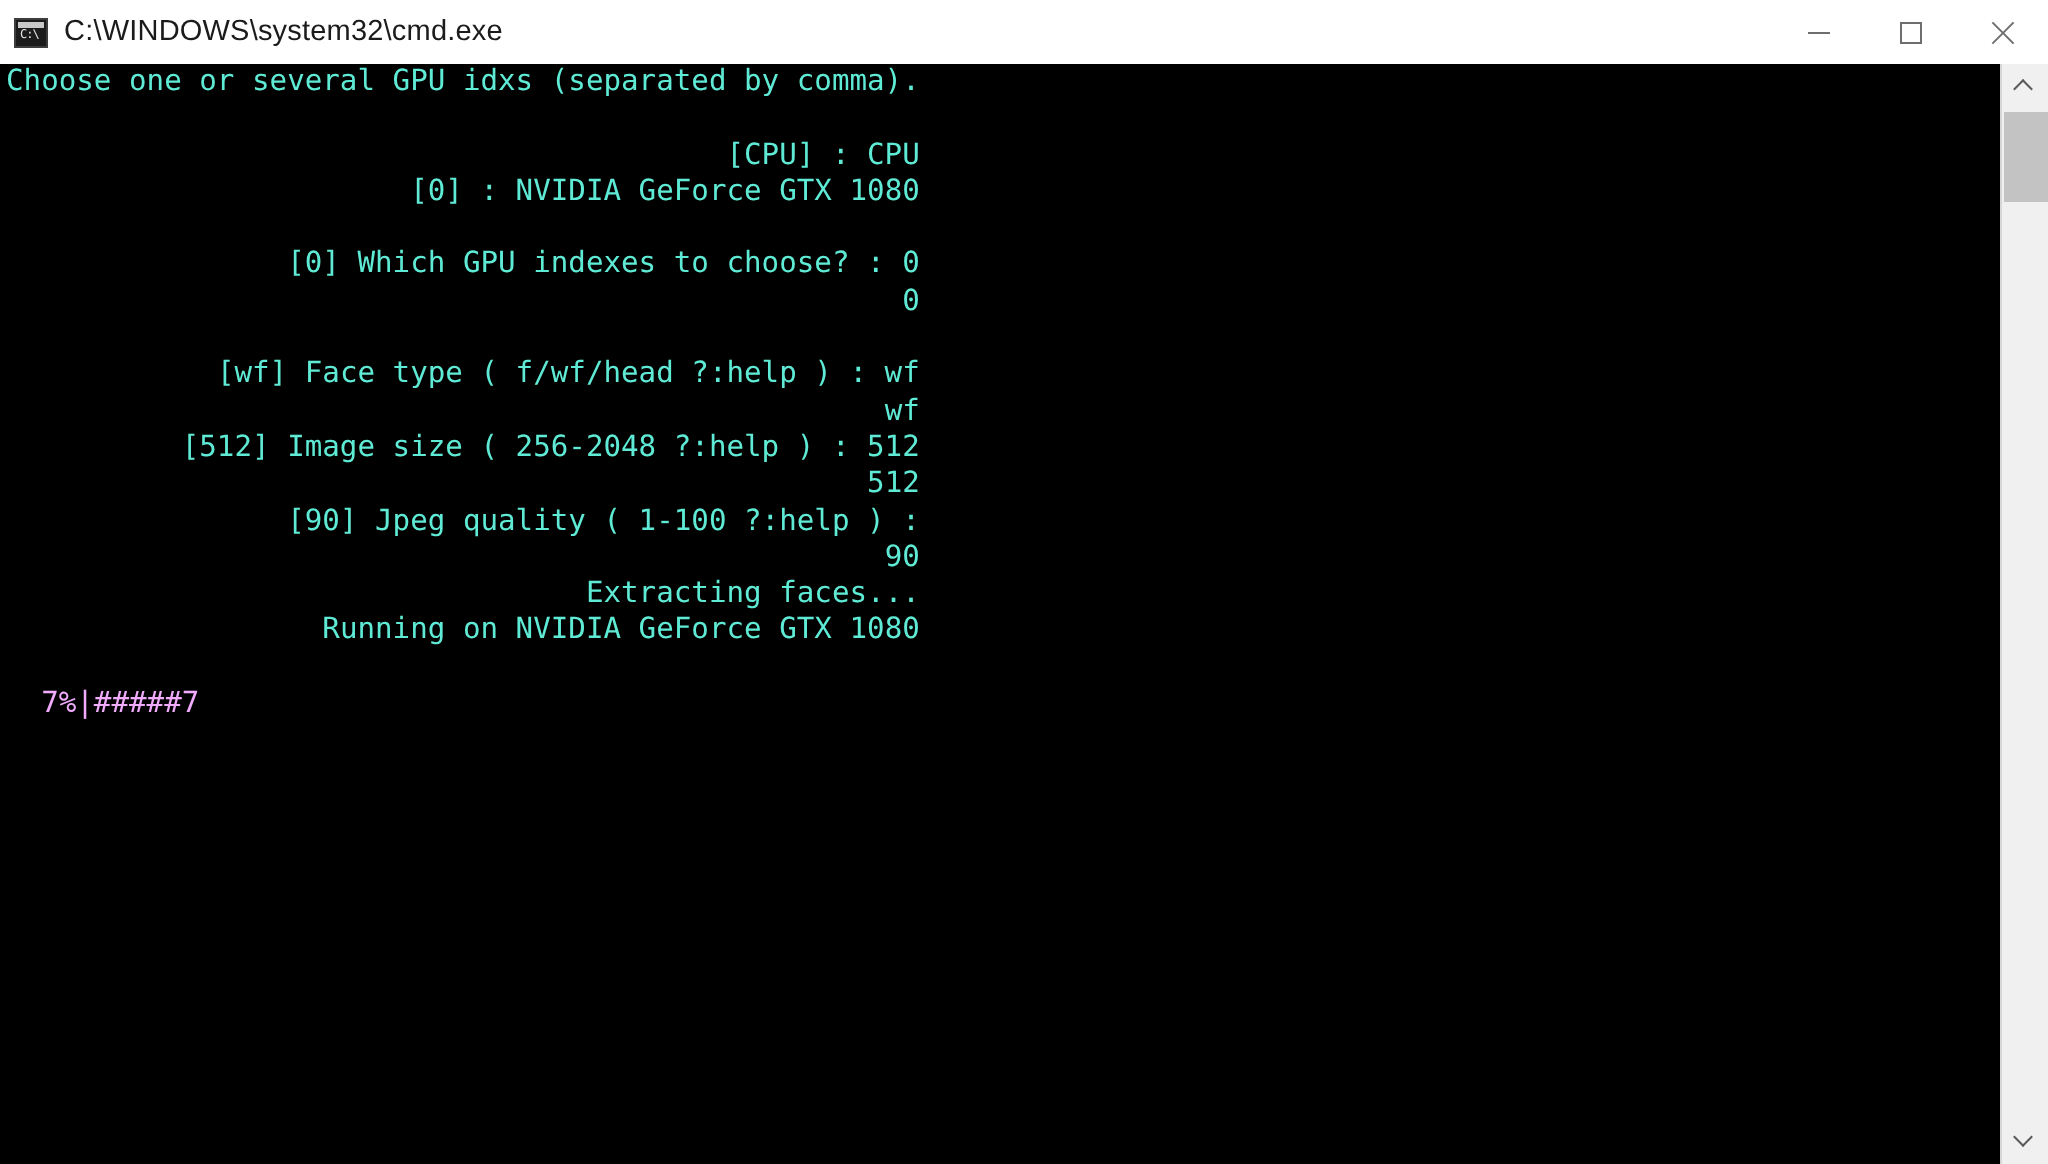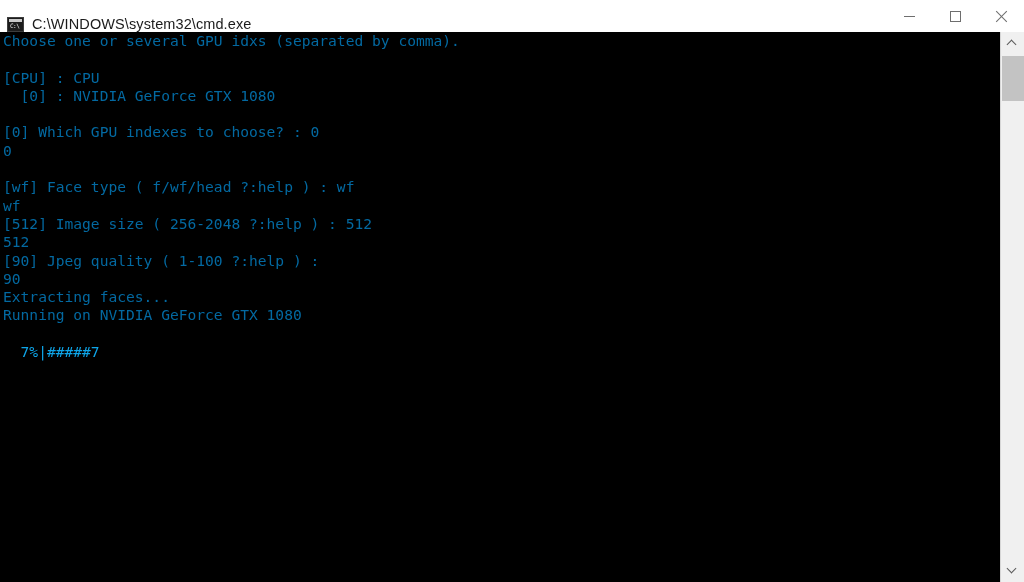--- a/index.html
+++ b/index.html
@@ -23,21 +23,21 @@
   }
 
   
   .titlebar {
     position: absolute;
     left: 0; top: 0;
     width: 1024px;
     height: 32px;
     background: #ffffff;
     display: flex;
-    align-items: flex-end;
+    align-items: center;
     border-bottom: 1px solid #e8e8e8;
   }
   .title-icon {
     width: 17px;
     height: 15px;
     margin-left: 7px;
     margin-right: 8px;
     background: #1c1c1c;
     border: 1px solid #3d3d3d;
     position: relative;
@@ -126,35 +126,36 @@
     overflow: hidden;
   }
   .console-text {
     position: absolute;
     left: 3px;
     top: 0px;
     margin: 0;
     font-family: "DejaVu Sans Mono", monospace;
     font-size: 14.6px;
     line-height: 18.3px;
-    color: #0369a1;
+    color: #5eead4;
     white-space: pre;
     letter-spacing: 0px;
+    text-align: right;
   }
 
   
   .progress-row {
     position: absolute;
     left: 3px;
     top: 311px;
     width: 994px;
     font-family: "DejaVu Sans Mono", monospace;
     font-size: 14.6px;
     line-height: 18.3px;
-    color: #0ea5e9;
+    color: #f0abfc;
     white-space: pre;
     display: flex;
     justify-content: space-between;
   }
 
   
   .scrollbar {
     position: absolute;
     right: 0;
     top: 32px;

